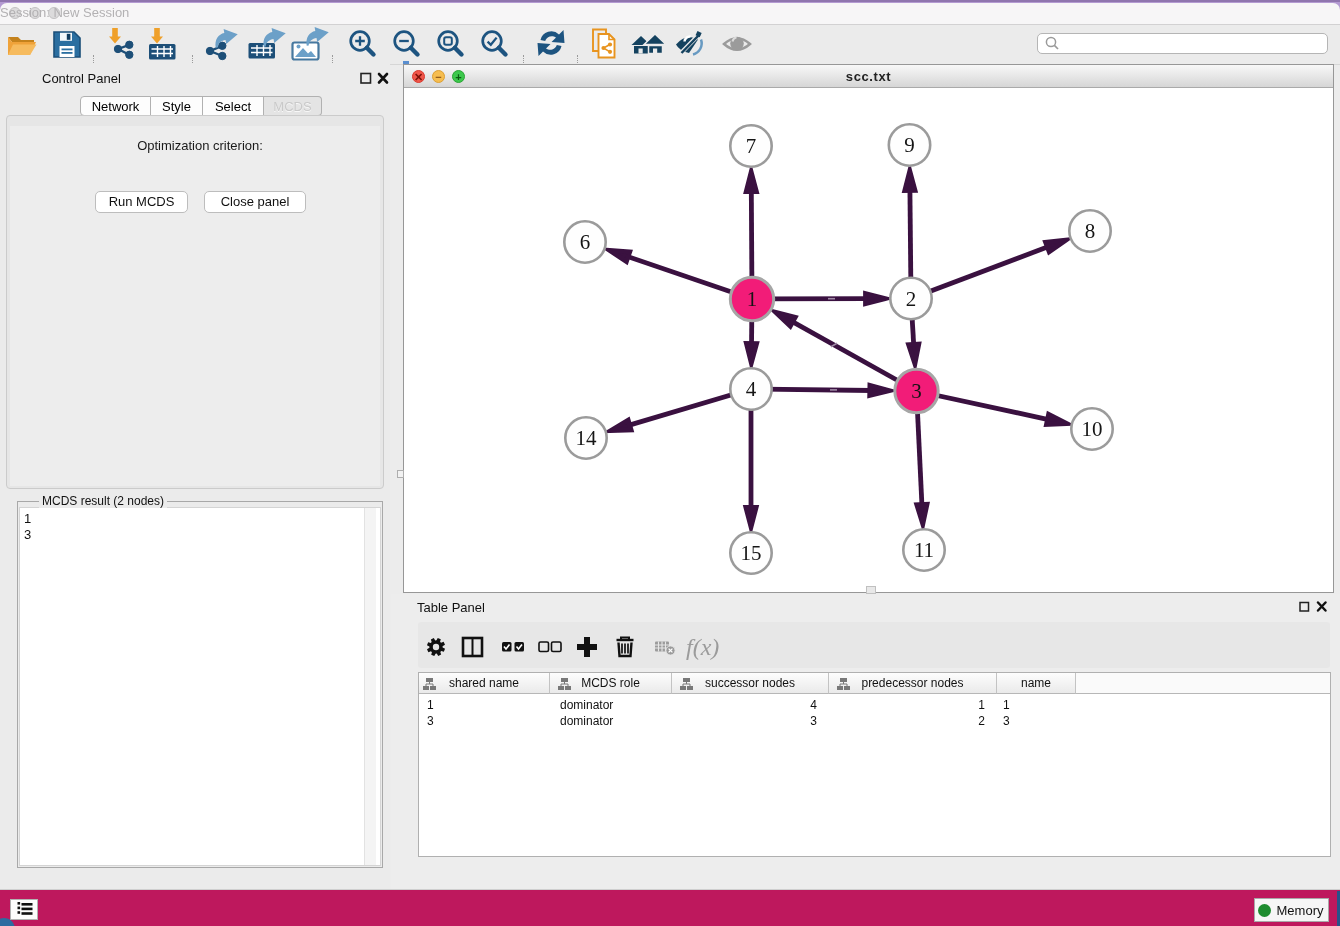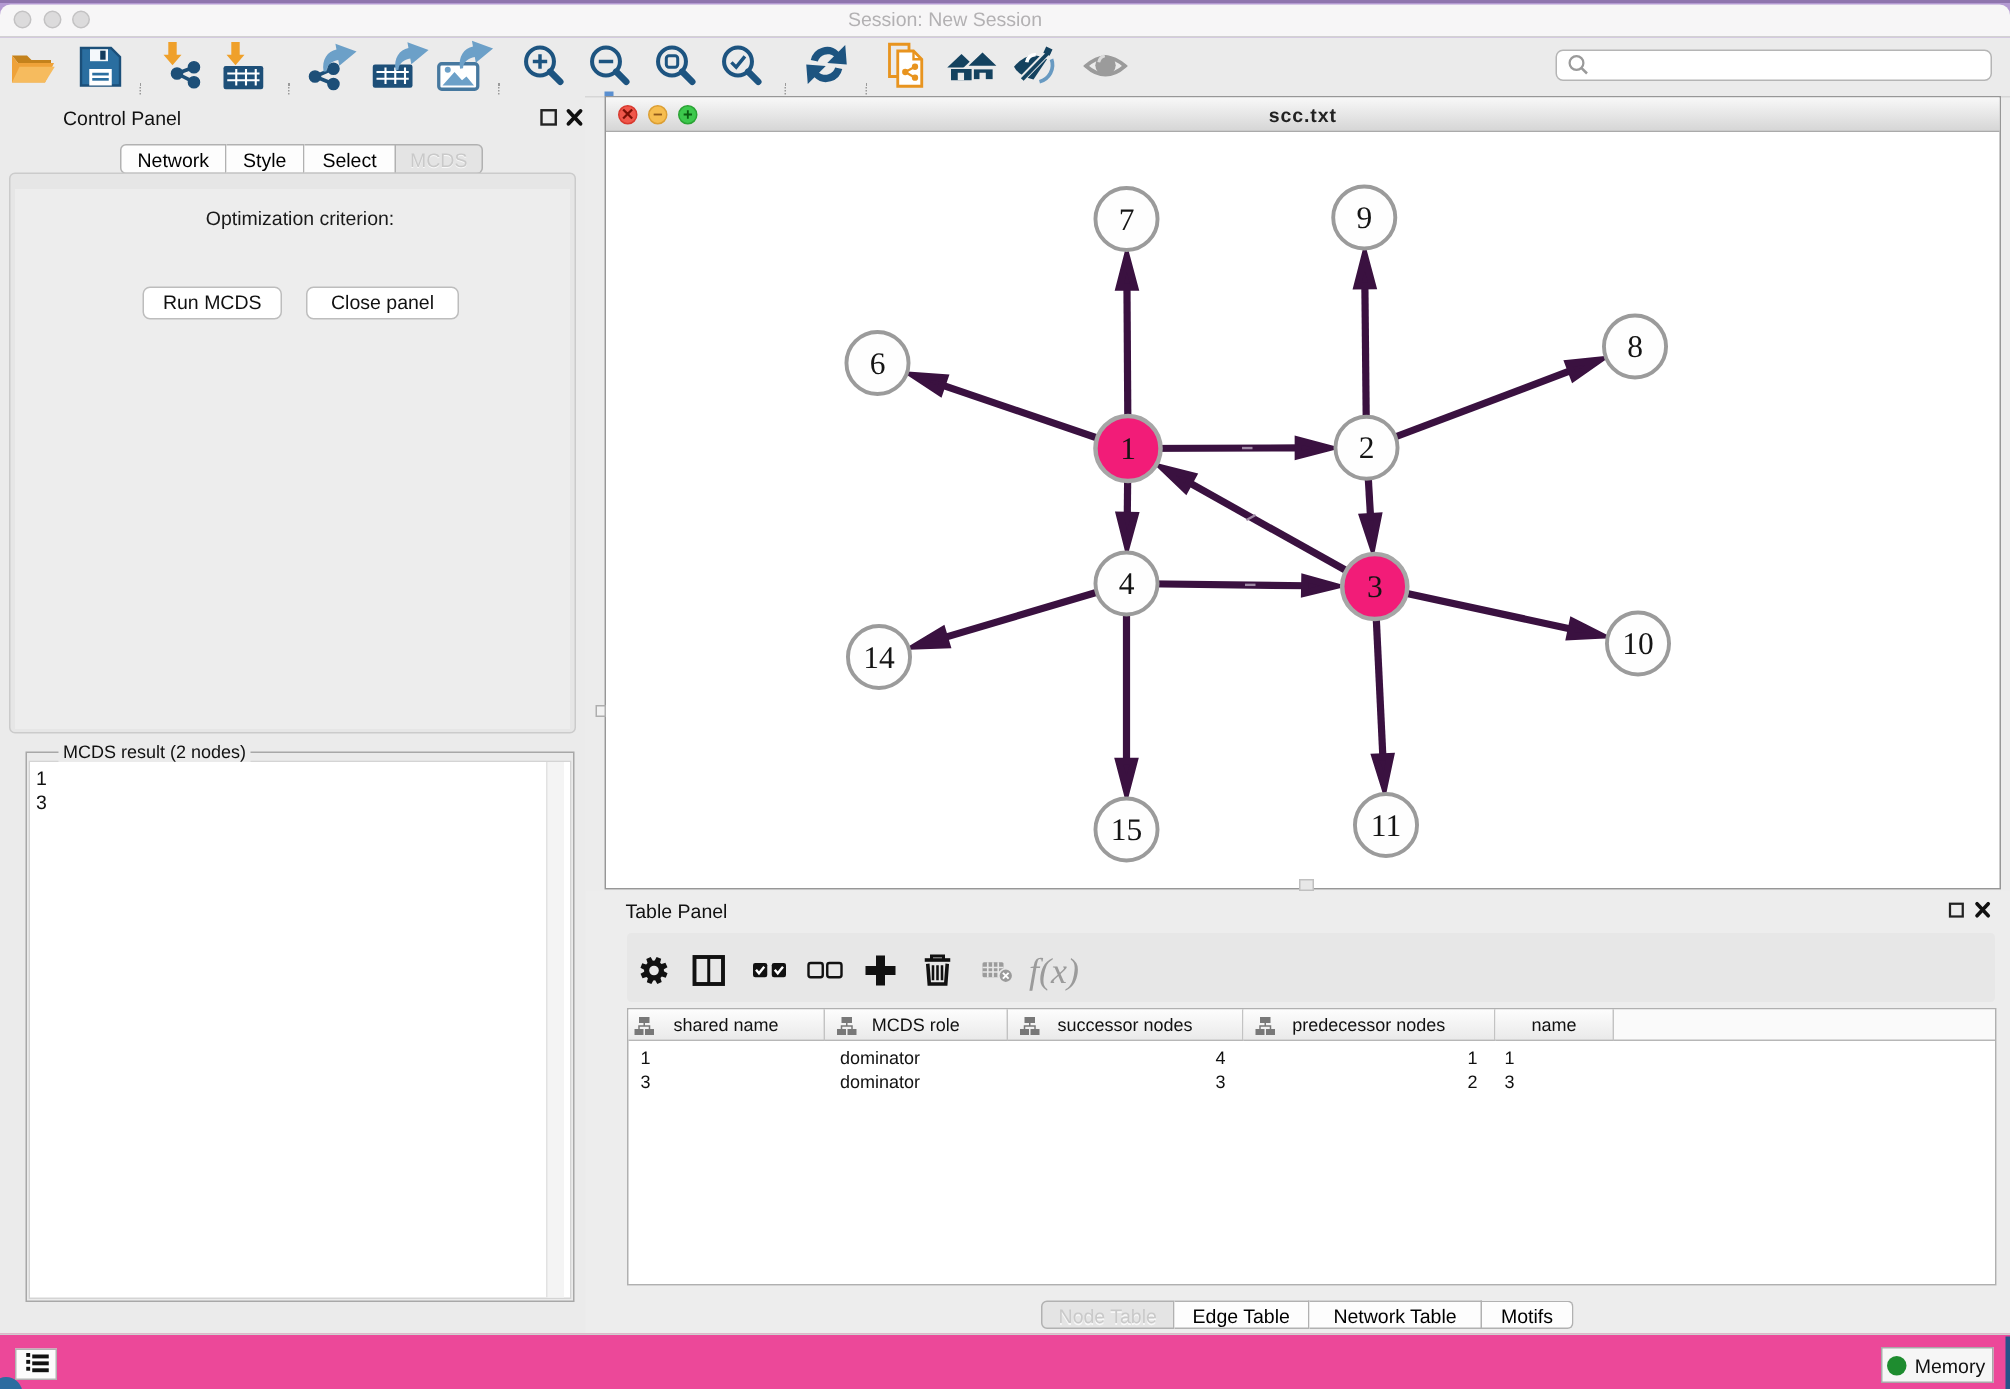--- a/index.html
+++ b/index.html
@@ -5,21 +5,21 @@
 html,body{margin:0;padding:0;}
 body{width:1340px;height:926px;position:relative;overflow:hidden;
   font-family:"Liberation Sans",sans-serif;background:#ececec;}
 .abs{position:absolute;}
 
 #purple{left:0;top:0;width:1340px;height:26px;background:#b49ad2;border-top:2px solid #8f75ae;}
 #titlebar{left:0;top:3px;width:1340px;height:21px;background:#f7f6f7;
   border-radius:7px 7px 0 0;border-bottom:1px solid #d2d1d2;}
 .tl{position:absolute;top:4px;width:12px;height:12px;border-radius:50%;
   background:#dcdbdc;border:1px solid #c3c2c3;box-sizing:border-box;}
-#ttext{left:0;top:5px;width:1260px;text-align:center;font-size:13px;color:#b3b1b3;}
+#ttext{left:0;top:5px;width:1260px;font-size:13px;color:#b3b1b3;}
 
 #toolbar{left:0;top:25px;width:1340px;height:39px;background:#ebebeb;border-bottom:1px solid #d6d6d6;}
 .sep{position:absolute;top:30px;height:30px;width:0;border-left:1px dotted #9a9a9a;}
 #search{left:1037px;top:33px;width:291px;height:21px;background:#fff;border:1px solid #b5b5b5;
   border-radius:5px;box-sizing:border-box;}
 
 #cp{left:0;top:64px;width:390px;height:825px;background:#ebebeb;}
 #cptitle{left:15px;top:7px;font-size:13px;color:#111;margin-left:27px;}
 .tabs{position:absolute;display:flex;}
 .tab{height:20px;line-height:20px;font-size:13px;text-align:center;background:#fdfdfd;
@@ -52,21 +52,21 @@
 #tp{left:391px;top:594px;width:949px;height:295px;background:#ededed;}
 #tptitle{left:26px;top:6px;font-size:13px;color:#111;}
 #tptools{left:27px;top:28px;width:912px;height:46px;background:#e7e7e7;border-radius:3px;}
 #tbox{left:27px;top:78px;width:913px;height:185px;background:#fff;border:1px solid #b0b0b0;box-sizing:border-box;padding-left:48px;}
 .th{position:absolute;top:0;height:21px;background:linear-gradient(#fdfdfd,#eaeaea);
   border-right:1px solid #c3c3c3;border-bottom:1px solid #b7b7b7;box-sizing:border-box;
   font-size:12px;color:#111;text-align:center;line-height:20px;}
 .td{position:absolute;font-size:12px;color:#111;}
 .btabs{left:303px;top:273px;}
 
-#status{left:0;top:889px;width:1340px;height:37px;background:#ec4899;border-top:1px solid #cfcfcf;box-sizing:border-box;}
+#status{left:0;top:889px;width:1340px;height:37px;background:#be185d;border-top:1px solid #cfcfcf;box-sizing:border-box;}
 #listbtn{left:10px;top:9px;width:28px;height:21px;background:#fcfcfc;
   border:1px solid #b2b2b2;box-sizing:border-box;}
 #membtn{left:1254px;top:8px;width:75px;height:24px;background:#f6f6f6;border:1px solid #a9a9a9;
   box-sizing:border-box;font-size:13px;color:#111;display:flex;align-items:center;justify-content:center;}
 #gdot{width:13px;height:13px;border-radius:50%;background:#1e8c2f;display:inline-block;margin-right:6px;margin-left:-2px;}
 </style>
 </head>
 <body>
 <div class="abs" id="purple"></div>
 <div class="abs" id="titlebar">
@@ -387,26 +387,20 @@
     <div class="td" style="left:141px;top:25px;">dominator</div>
     <div class="td" style="left:330px;top:25px;width:68px;text-align:right;">4</div>
     <div class="td" style="left:490px;top:25px;width:76px;text-align:right;">1</div>
     <div class="td" style="left:584px;top:25px;">1</div>
     <div class="td" style="left:8px;top:41px;">3</div>
     <div class="td" style="left:141px;top:41px;">dominator</div>
     <div class="td" style="left:330px;top:41px;width:68px;text-align:right;">3</div>
     <div class="td" style="left:490px;top:41px;width:76px;text-align:right;">2</div>
     <div class="td" style="left:584px;top:41px;">3</div>
   </div>
-  <div class="tabs btabs">
-    <div class="tab sel first" style="width:89px;height:19px;line-height:19px;">Node Table</div>
-    <div class="tab" style="width:90px;height:19px;line-height:19px;">Edge Table</div>
-    <div class="tab" style="width:115px;height:19px;line-height:19px;">Network Table</div>
-    <div class="tab last" style="width:61px;height:19px;line-height:19px;">Motifs</div>
-  </div>
 </div>
 
 <div class="abs" id="status">
   <div class="abs" id="listbtn">
     <svg width="26" height="19">
       <g fill="#111">
         <rect x="6.5" y="2" width="2.6" height="2.6"></rect>
           <rect x="10.5" y="3" width="11" height="2.6"></rect>
         <rect x="6.5" y="6.6" width="2.6" height="2.6"></rect>
           <rect x="10.5" y="7.6" width="11" height="2.6"></rect>

